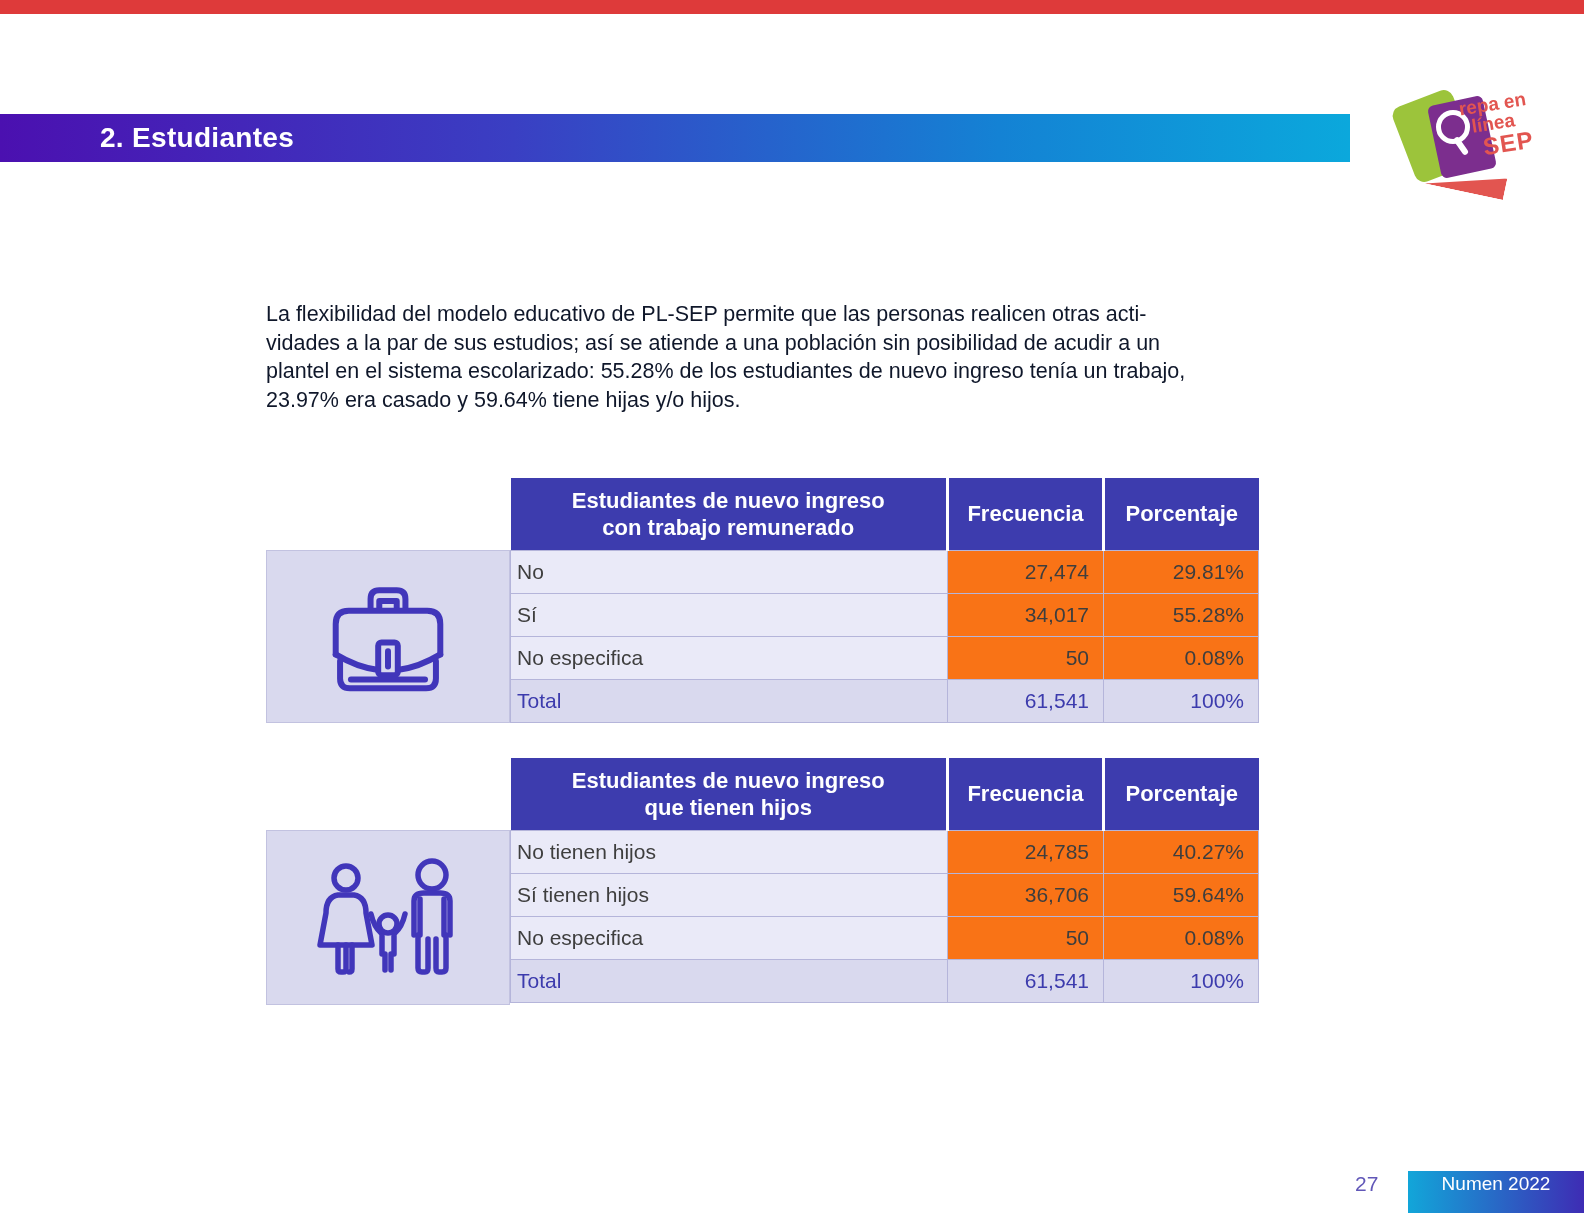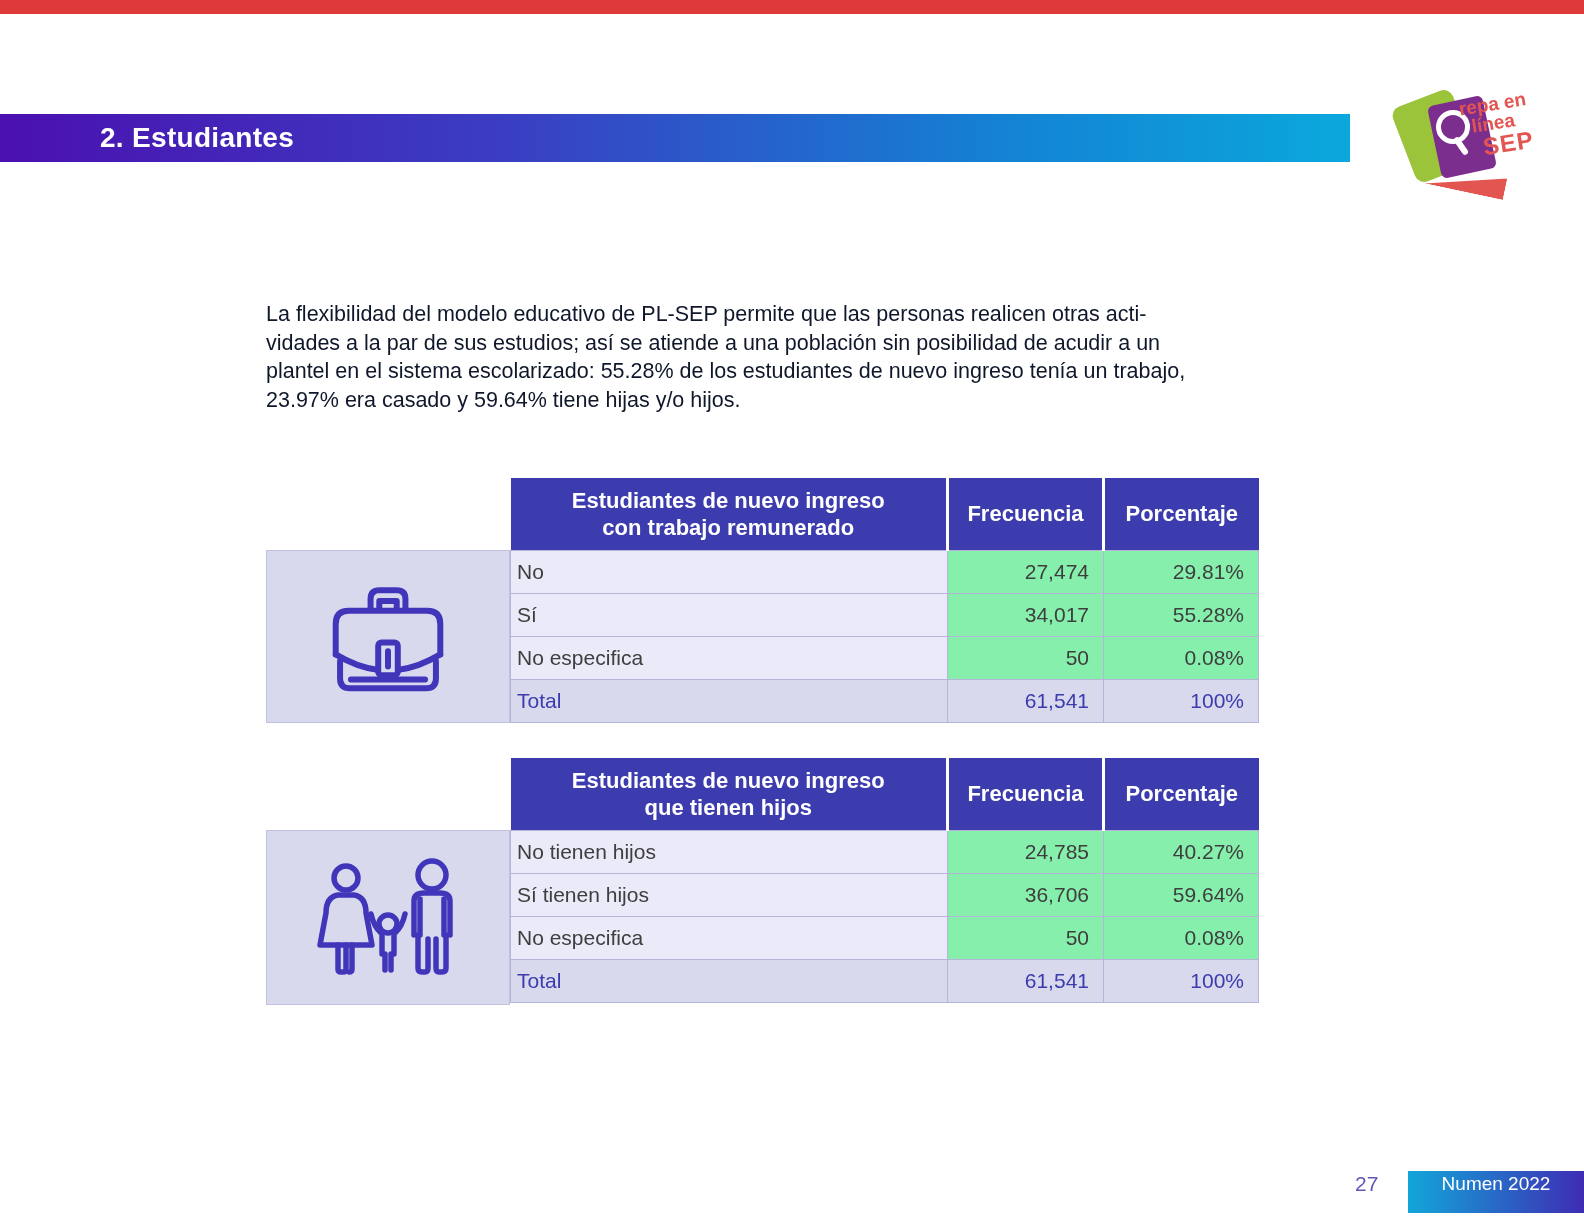--- a/index.html
+++ b/index.html
@@ -38,21 +38,21 @@
 
   .tbl-wrap{position:absolute;left:510px;}
   .tbl-1{top:478px;}
   .tbl-2{top:758px;}
   table.data{border-collapse:collapse;table-layout:fixed;width:748px;}
   table.data col.c1{width:437px;} table.data col.c2{width:156px;} table.data col.c3{width:155px;}
   table.data thead th{background:#3d3cae;color:#ffffff;font-weight:bold;font-size:22px;
                       height:70px;text-align:center;vertical-align:middle;border:none;line-height:1.25;}
   table.data thead th.sep{border-left:3px solid #ffffff;}
   table.data tbody td{border:1px solid #b5b5da;height:43px;font-size:21px;vertical-align:middle;
-                      background:#86efac;box-sizing:border-box;}
+                      background:#f97316;box-sizing:border-box;}
   table.data tbody td.lbl{background:#eaeaf8;padding-left:6px;text-align:left;}
   table.data tbody td.num{text-align:right;padding-right:14px;}
   table.data tbody tr.total td{background:#d9d9ee;color:#3c3bad;font-weight:normal;}
 
   .page-num{position:absolute;left:1355px;top:1172px;font-size:21px;color:#6157b8;}
   .footer-badge{position:absolute;left:1408px;top:1171px;width:176px;height:42px;
                 background:linear-gradient(90deg,#12a6d9 0%,#3e2cb4 100%);
                 color:#ffffff;font-size:19px;line-height:26px;text-align:center;}
 
   svg.oicon{stroke:#4136ba;fill:none;stroke-width:5.5;stroke-linecap:round;stroke-linejoin:round;}

